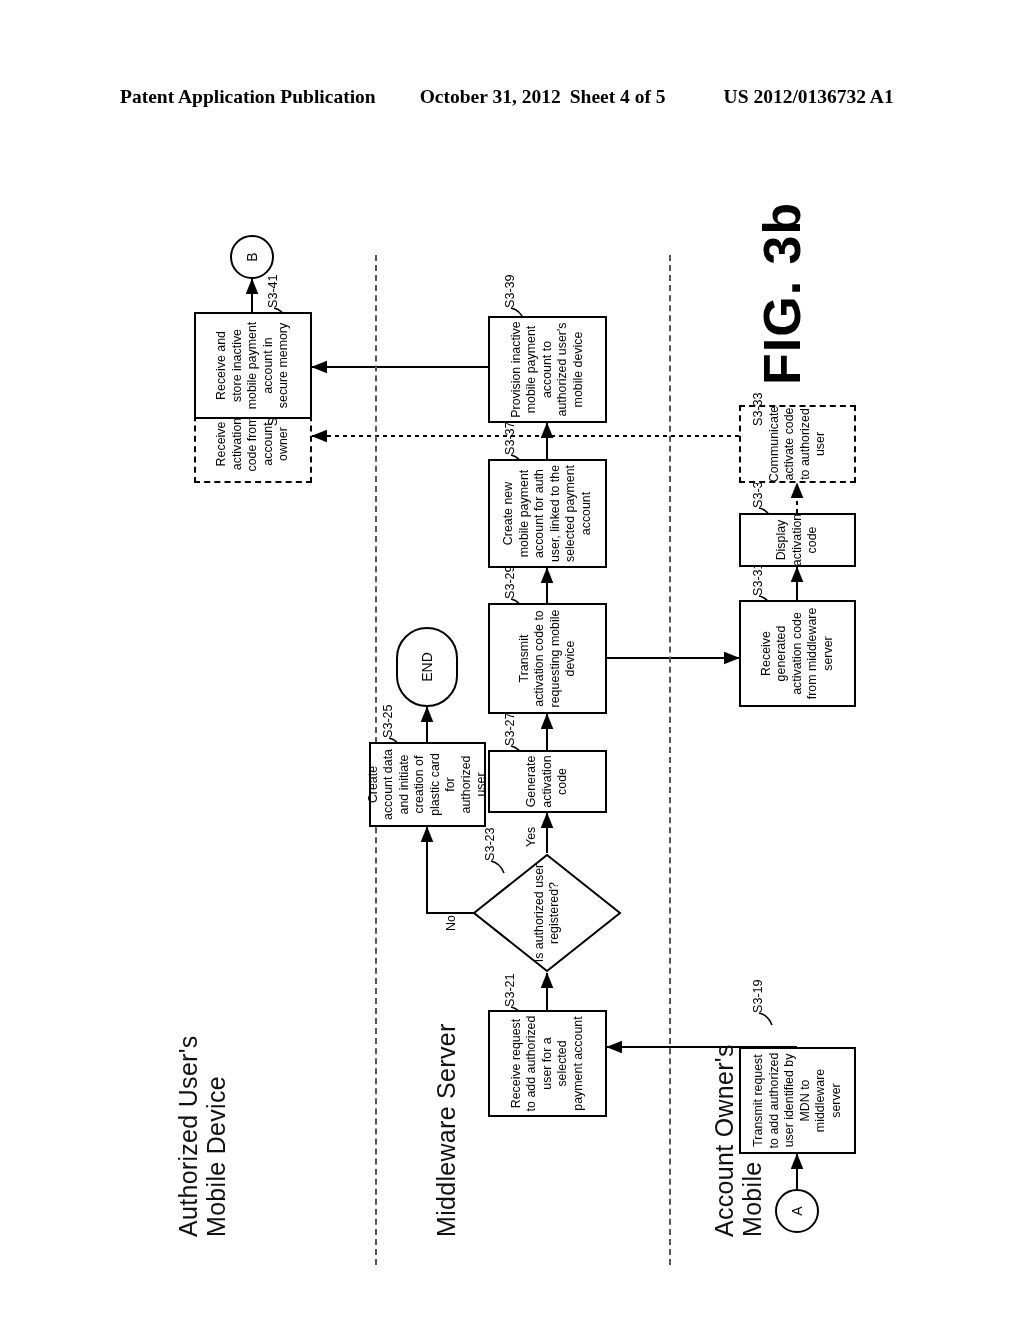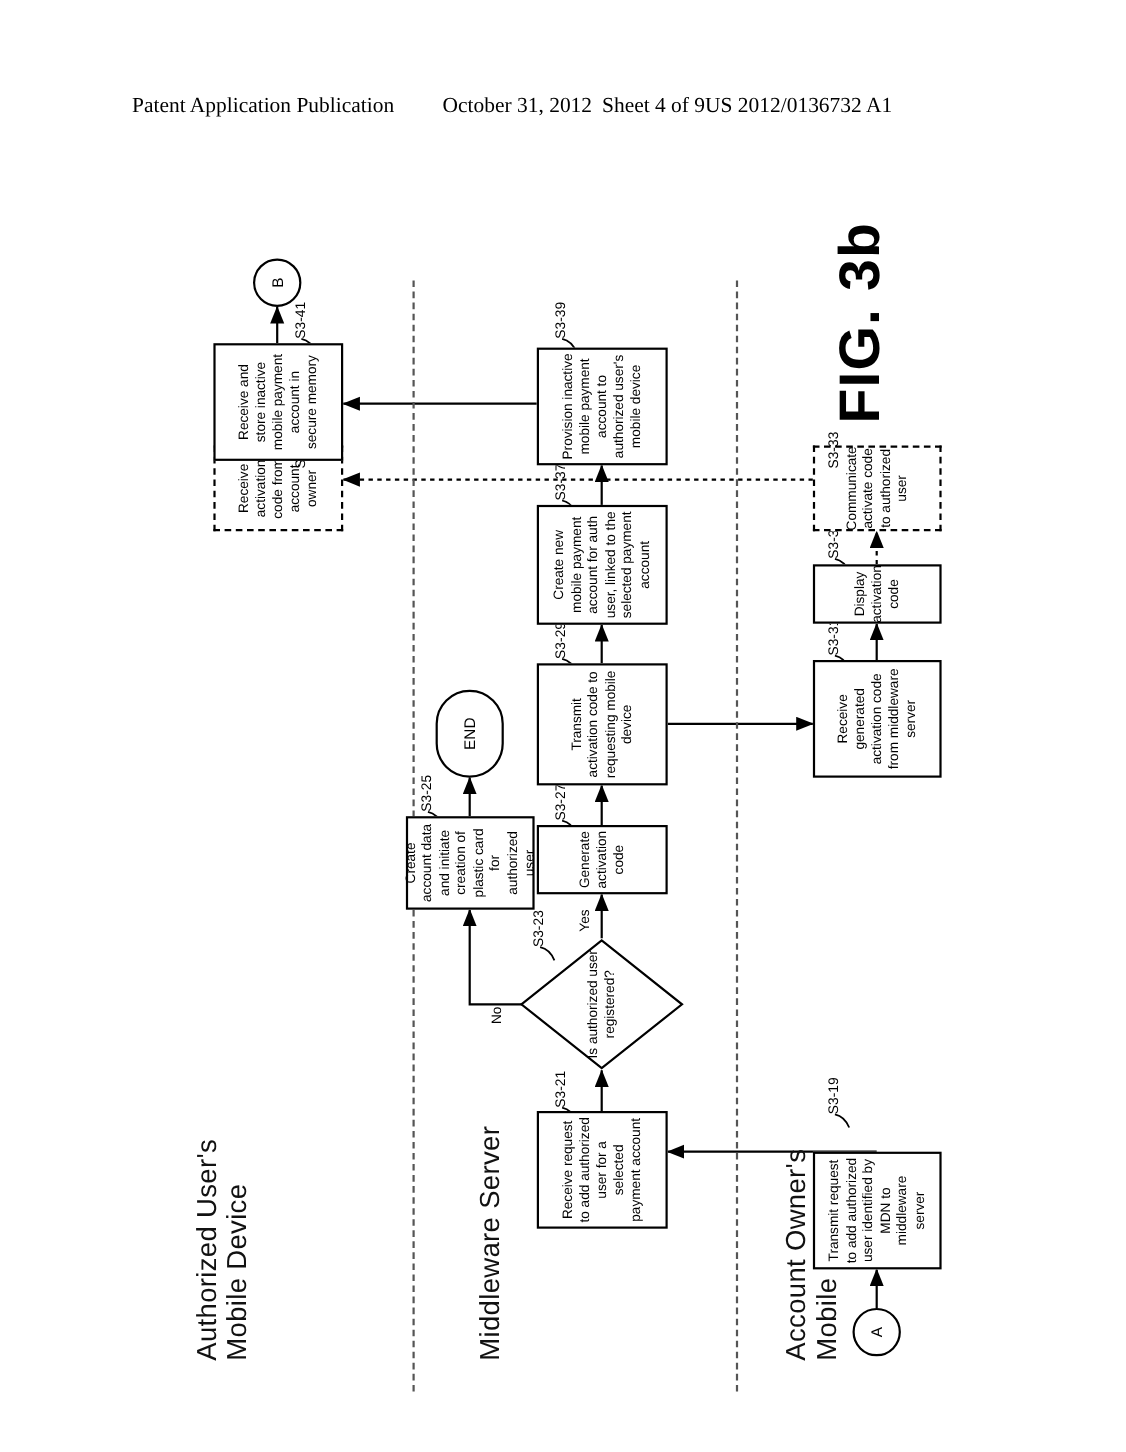--- a/index.html
+++ b/index.html
@@ -17,30 +17,30 @@
   }
 
   
   #page-header {
     position: absolute;
     top: 86px;
     left: 120px;
     width: 790px;
     height: 26px;
     font-family: "Liberation Serif", serif;
-    font-weight: normal;
+    font-weight: bold;
     font-size: 19.5px;
     white-space: nowrap;
     display: flex;
     align-items: baseline;
   }
   #page-header .hdr-pub    { }
   #page-header .hdr-date   { margin-left: 44px; }
   #page-header .hdr-sheet  { margin-left: 9px; }
-  #page-header .hdr-docnum { }
+  #page-header .hdr-docnum { margin-left: 58px; }
 
   
   
   #figure-rot {
     position: absolute;
     left: 512px;
     top: 760px;
     width: 1010px;
     height: 760px;
     margin-left: -505px;
@@ -169,21 +169,21 @@
     height: 760px;
     pointer-events: none;
   }
 </style>
 </head>
 <body>
 
 <div id="page-header">
   <span class="hdr-pub">Patent Application Publication</span>
   <span class="hdr-date">October 31, 2012</span>
-  <span class="hdr-sheet">Sheet 4 of 9</span>
+  <span class="hdr-sheet">Sheet 4 of 5</span>
   <span class="hdr-docnum">US 2012/0136732 A1</span>
 </div>
 
 <div id="figure-rot">
   <div id="diagram-canvas">
 
     <svg id="wires" viewBox="0 0 1010 760">
       <defs>
         <marker id="ah" markerWidth="9" markerHeight="9" refX="7.6" refY="3.2" orient="auto" markerUnits="strokeWidth">
           <path d="M0,0 L8,3.2 L0,6.4 z" fill="#000"></path>

